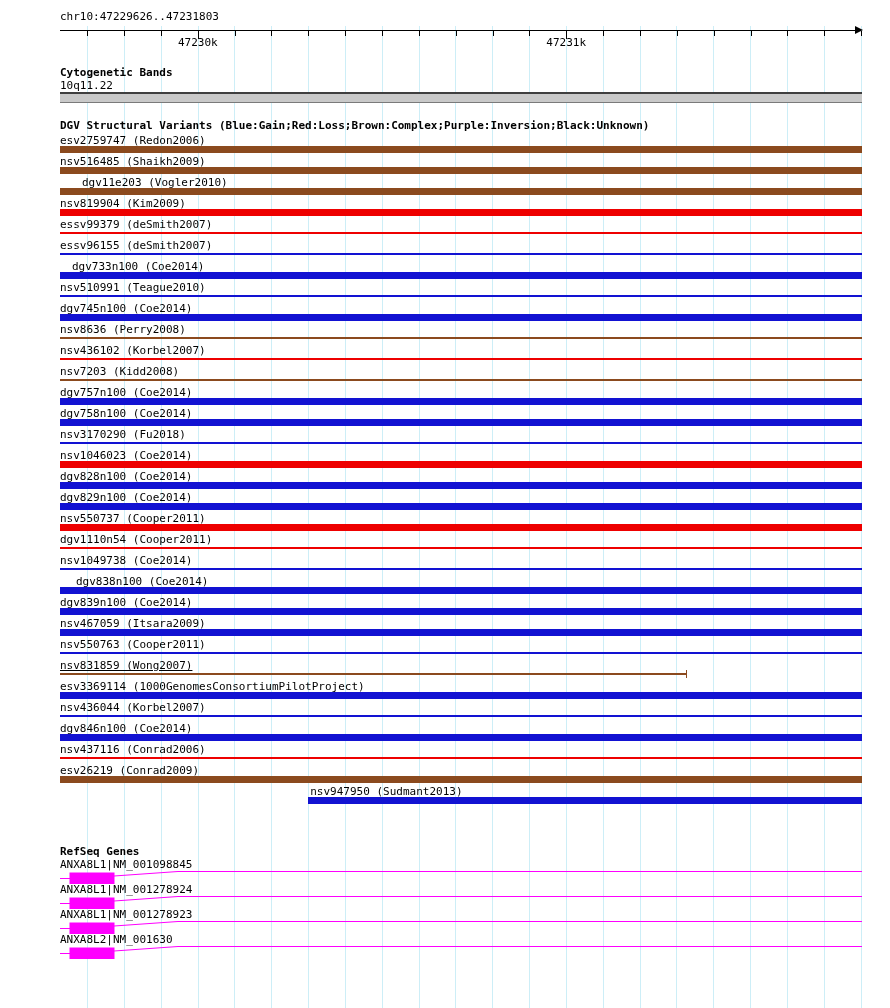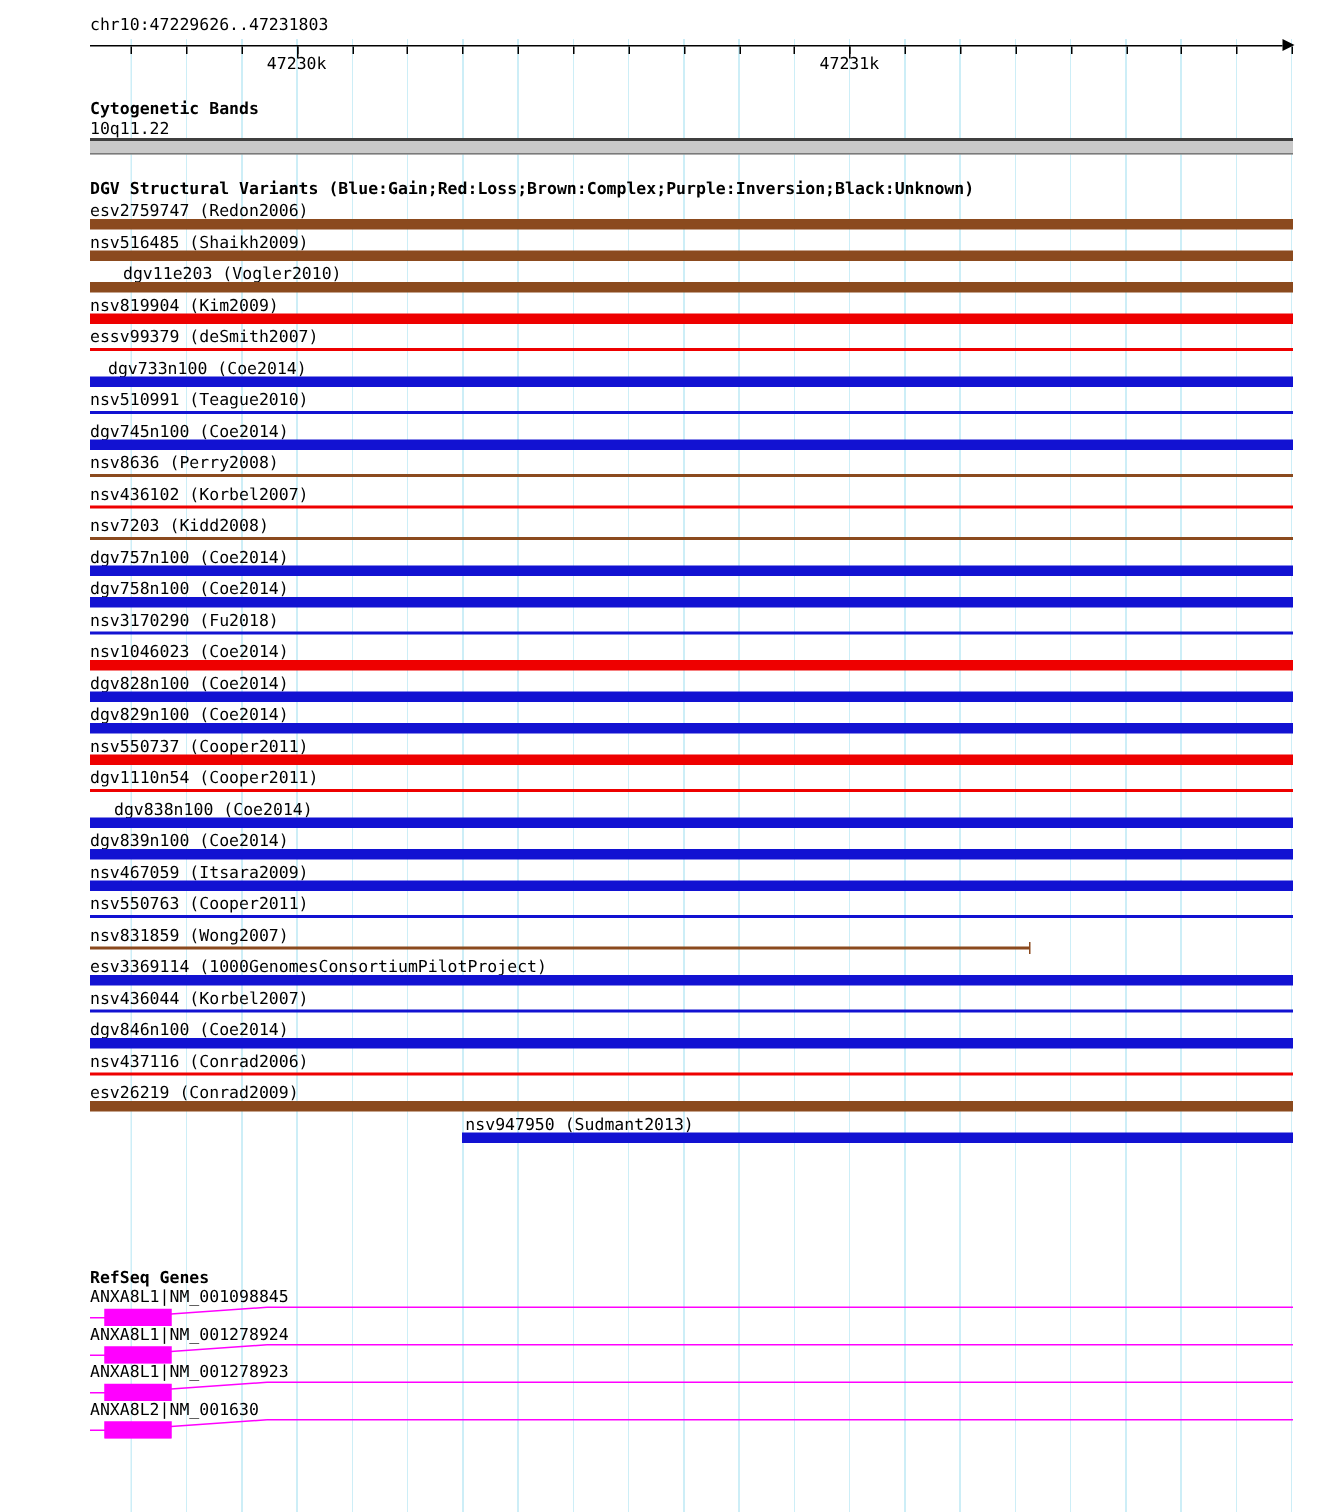--- a/index.html
+++ b/index.html
@@ -121,20 +121,24 @@
     <div class="track-label" style="left: 0%;">nsv819904 (Kim2009)</div>
     <div class="bar thick" style="left: 0%; width: 100%; background: rgb(238, 0, 0);"></div>
   </div>
 
   <div class="track">
     <div class="track-label" style="left: 0%;">essv99379 (deSmith2007)</div>
     <div class="bar thin" style="left: 0%; width: 100%; background: rgb(238, 0, 0);"></div>
   </div>
 
 
+  <div class="track">
+    <div class="track-label" style="left: 0%;">essv96155 (deSmith2007)</div>
+    <div class="bar thin" style="left: 0%; width: 100%; background: rgb(18, 18, 210);"></div>
+  </div>
 
   <div class="track">
     <div class="track-label" style="left: 0%; margin-left: 12px;">dgv733n100 (Coe2014)</div>
     <div class="bar thick" style="left: 0%; width: 100%; background: rgb(18, 18, 210);"></div>
   </div>
 
   <div class="track">
     <div class="track-label" style="left: 0%;">nsv510991 (Teague2010)</div>
     <div class="bar thin" style="left: 0%; width: 100%; background: rgb(18, 18, 210);"></div>
   </div>
@@ -192,20 +196,24 @@
   <div class="track">
     <div class="track-label" style="left: 0%;">nsv550737 (Cooper2011)</div>
     <div class="bar thick" style="left: 0%; width: 100%; background: rgb(238, 0, 0);"></div>
   </div>
 
   <div class="track">
     <div class="track-label" style="left: 0%;">dgv1110n54 (Cooper2011)</div>
     <div class="bar thin" style="left: 0%; width: 100%; background: rgb(238, 0, 0);"></div>
   </div>
 
+  <div class="track">
+    <div class="track-label" style="left: 0%;">nsv1049738 (Coe2014)</div>
+    <div class="bar thin" style="left: 0%; width: 100%; background: rgb(18, 18, 210);"></div>
+  </div>
 
   <div class="track">
     <div class="track-label" style="left: 0%; margin-left: 16px;">dgv838n100 (Coe2014)</div>
     <div class="bar thick" style="left: 0%; width: 100%; background: rgb(18, 18, 210);"></div>
   </div>
 
   <div class="track">
     <div class="track-label" style="left: 0%;">dgv839n100 (Coe2014)</div>
     <div class="bar thick" style="left: 0%; width: 100%; background: rgb(18, 18, 210);"></div>
   </div>
@@ -214,21 +222,21 @@
     <div class="track-label" style="left: 0%;">nsv467059 (Itsara2009)</div>
     <div class="bar thick" style="left: 0%; width: 100%; background: rgb(18, 18, 210);"></div>
   </div>
 
   <div class="track">
     <div class="track-label" style="left: 0%;">nsv550763 (Cooper2011)</div>
     <div class="bar thin" style="left: 0%; width: 100%; background: rgb(18, 18, 210);"></div>
   </div>
 
   <div class="track">
-    <div class="track-label" style="left: 0%;">nsv831859 (Wong2007)</div>
+    <div class="track-label" style="left: 0%; text-decoration: underline;">nsv831859 (Wong2007)</div>
     <div class="bar thin" style="left: 0%; width: 78%; background: rgb(139, 74, 30);">
           <span class="end-tick" style="background: rgb(139, 74, 30);"></span>
         </div>
   </div>
 
   <div class="track">
     <div class="track-label" style="left: 0%;">esv3369114 (1000GenomesConsortiumPilotProject)</div>
     <div class="bar thick" style="left: 0%; width: 100%; background: rgb(18, 18, 210);"></div>
   </div>
 

